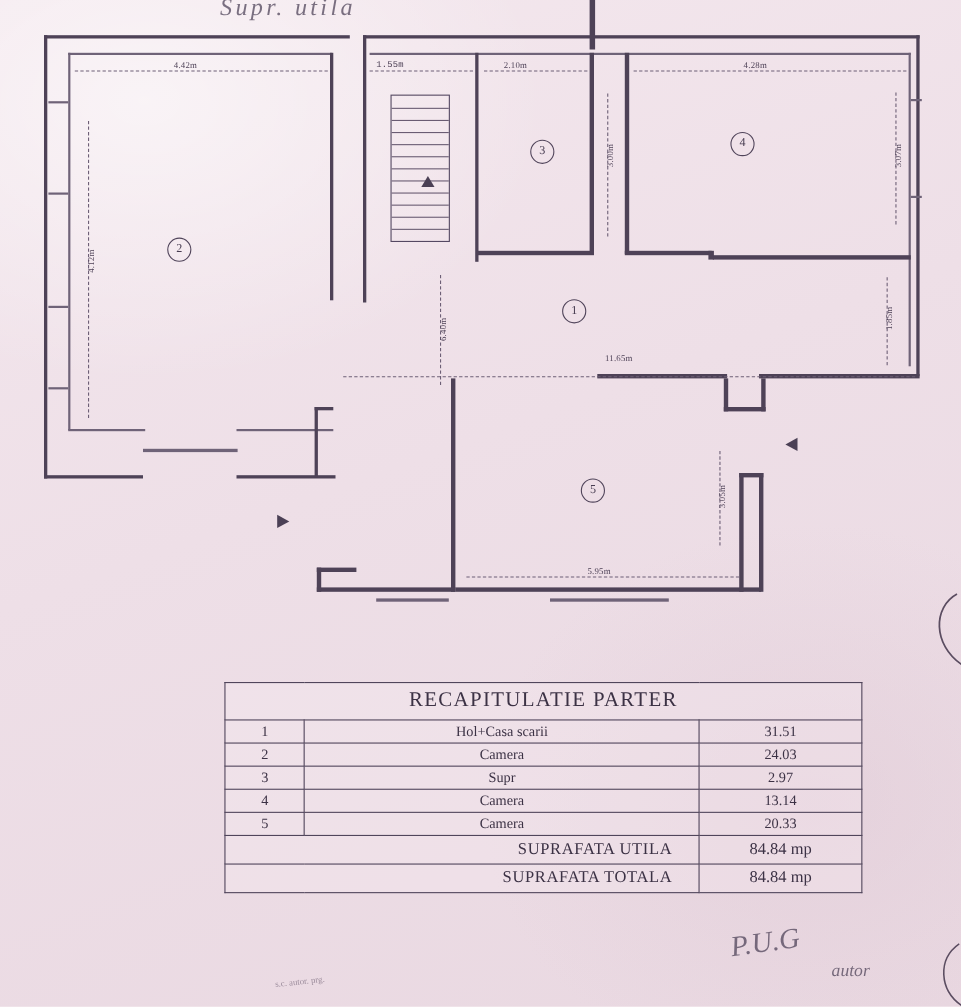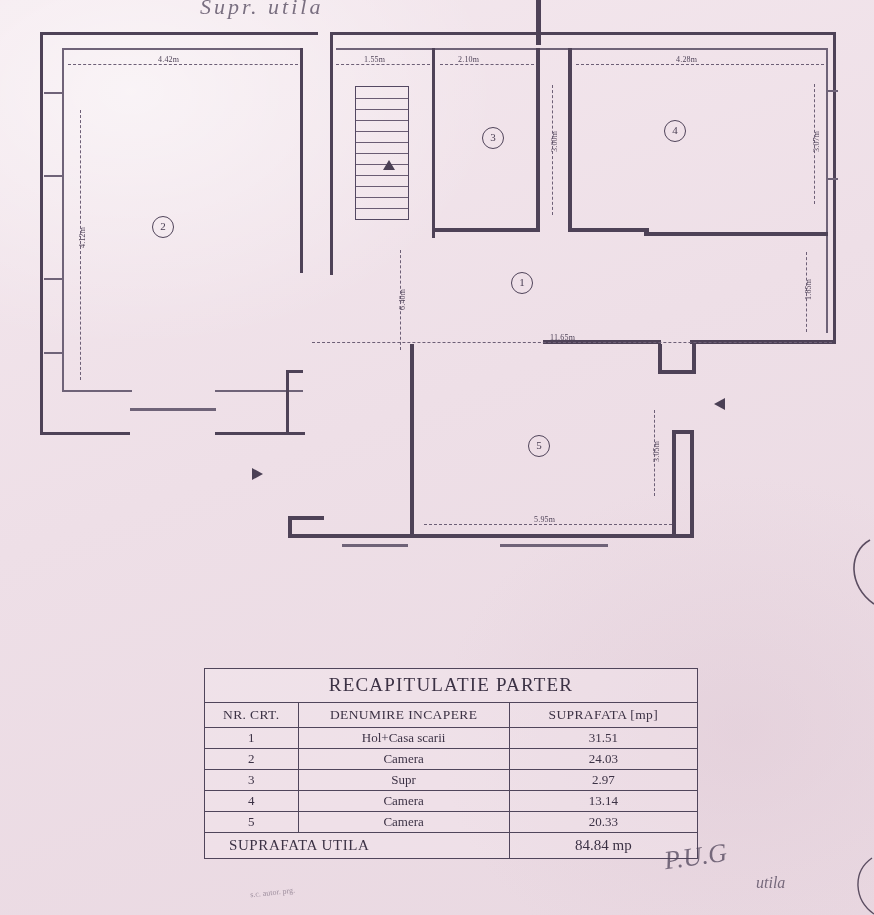--- a/index.html
+++ b/index.html
@@ -128,21 +128,21 @@
     font-size: 13.5px;
     letter-spacing: 0.4px;
     padding: 4px 6px;
   }
   .t-cell {
     text-align: center;
     font-size: 13px;
     padding: 2px 6px;
   }
   .t-sum-label {
-    text-align: left;
+    text-align: right;
     font-size: 15px;
     font-weight: bold;
     letter-spacing: 0.6px;
     padding: 4px 24px;
   }
   .t-sum-val {
     text-align: center;
     font-size: 15px;
     font-weight: bold;
     padding: 4px 6px;
@@ -247,21 +247,21 @@
   </div>
   <div class="arrow-u" style="left:383px; top:160px;"></div>
 
   <div class="arrow-r" style="left:252px; top:468px;"></div>
   <div class="arrow-l" style="left:714px; top:398px;"></div>
 
   <div class="dimline" style="left:68px; top:64px; width:230px;"></div>
   <div class="dimtext" style="left:158px; top:55px;">4.42m</div>
 
   <div class="dimline" style="left:336px; top:64px; width:94px;"></div>
-  <div class="dimtext" style="left:364px; top:55px;">1.55m</div>
+  <div class="dimtext" style="left:342px; top:55px;font-family:Liberation Mono, monospace;">1.55m</div>
 
   <div class="dimline" style="left:440px; top:64px; width:94px;"></div>
   <div class="dimtext" style="left:458px; top:55px;">2.10m</div>
 
   <div class="dimline" style="left:576px; top:64px; width:248px;"></div>
   <div class="dimtext" style="left:676px; top:55px;">4.28m</div>
 
   <div class="dimline-v" style="left:80px; top:110px; height:270px;"></div>
   <div class="dimtext vert" style="left:78px; top:248px;">4.12m</div>
 
@@ -274,42 +274,37 @@
   <div class="dimline-v" style="left:814px; top:84px; height:120px;"></div>
   <div class="dimtext vert" style="left:812px; top:152px;">3.07m</div>
 
   <div class="dimline-v" style="left:806px; top:252px; height:80px;"></div>
   <div class="dimtext vert" style="left:804px; top:300px;">1.85m</div>
 
   <div class="dimline-v" style="left:654px; top:410px; height:86px;"></div>
   <div class="dimtext vert" style="left:652px; top:462px;">3.05m</div>
 
   <div class="dimline" style="left:312px; top:342px; width:520px;"></div>
-  <div class="dimtext" style="left:550px; top:333px;">11.65m</div>
+  <div class="dimtext" style="left:550px; top:321px;">11.65m</div>
 
   <div class="dimline" style="left:424px; top:524px; width:248px;"></div>
   <div class="dimtext" style="left:534px; top:515px;">5.95m</div>
 
   <div class="roomnum" style="left:152px; top:216px;">2</div>
   <div class="roomnum" style="left:482px; top:127px;">3</div>
   <div class="roomnum" style="left:664px; top:120px;">4</div>
   <div class="roomnum" style="left:511px; top:272px;">1</div>
   <div class="roomnum" style="left:528px; top:435px;">5</div>
 
-  <table class="recap" style="left:204px; top:620px; width:494px;margin-top:48px;">
+  <table class="recap" style="left:204px; top:620px; width:580px;">
     <tbody>
         <tr>
       <td class="t-title" colspan="3">RECAPITULATIE  PARTER</td>
     </tr>
     <tr>
-      <th class="t-head" style="width:88px;">NR. CRT.</th>
-      <th class="t-head" style="width:216px;">DENUMIRE INCAPERE</th>
-      <th class="t-head" style="width:190px;">SUPRAFATA [mp]</th>
-    </tr>
-    <tr>
       <td class="t-cell">1</td>
       <td class="t-cell">Hol+Casa scarii</td>
       <td class="t-cell">31.51</td>
     </tr>
     <tr>
       <td class="t-cell">2</td>
       <td class="t-cell">Camera</td>
       <td class="t-cell">24.03</td>
     </tr>
     <tr>
@@ -324,25 +319,29 @@
     </tr>
     <tr>
       <td class="t-cell">5</td>
       <td class="t-cell">Camera</td>
       <td class="t-cell">20.33</td>
     </tr>
     <tr>
       <td class="t-sum-label" colspan="2">SUPRAFATA UTILA</td>
       <td class="t-sum-val">84.84 mp</td>
     </tr>
+    <tr>
+      <td class="t-sum-label" colspan="2">SUPRAFATA TOTALA</td>
+      <td class="t-sum-val">84.84 mp</td>
+    </tr>
   </tbody>
     </table>
 
   <div class="scribble" style="left:664px; top:842px; font-size:26px; transform:rotate(-8deg);">P.U.G</div>
-  <div class="scribble" style="left:756px; top:874px; font-size:16px;">utila</div>
+  <div class="scribble" style="left:756px; top:874px; font-size:16px;">autor</div>
   <div class="stamp" style="left:250px; top:888px; transform:rotate(-6deg);">s.c. autor. prg.</div>
 
   <svg class="curve" style="left:840px; top:538px; width:40px; height:70px;" viewBox="0 0 40 70">
     <path d="M30 2 C8 14, 8 48, 34 66" fill="none" stroke="#5b4d61" stroke-width="1.6"></path>
   </svg>
   <svg class="curve" style="left:846px; top:856px; width:30px; height:60px;" viewBox="0 0 30 60">
     <path d="M26 2 C6 16, 8 44, 28 58" fill="none" stroke="#5b4d61" stroke-width="1.4"></path>
   </svg>
 </div>
 

